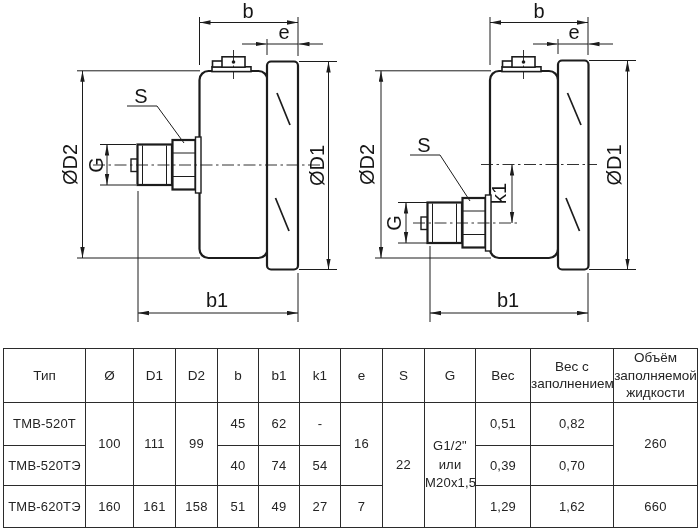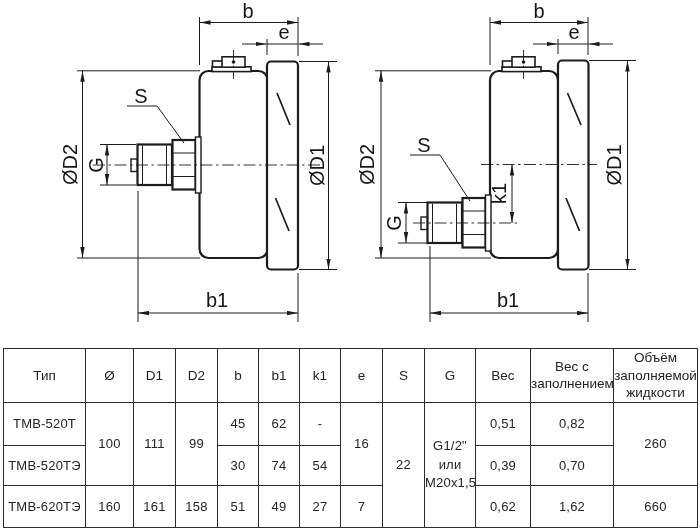--- a/index.html
+++ b/index.html
@@ -259,35 +259,35 @@
       <td rowspan="3">22</td>
       <td rowspan="3" class="g-cell">G1/2"
 или
 M20x1,5</td>
       <td>0,51</td>
       <td>0,82</td>
       <td rowspan="2">260</td>
     </tr>
     <tr class="r2">
       <td>ТМВ-520ТЭ</td>
-      <td>30</td>
+      <td>40</td>
       <td>74</td>
       <td>54</td>
       <td>0,39</td>
       <td>0,70</td>
     </tr>
     <tr class="r3">
       <td>ТМВ-620ТЭ</td>
       <td>160</td>
       <td>161</td>
       <td>158</td>
       <td>51</td>
       <td>49</td>
       <td>27</td>
       <td>7</td>
-      <td>0,62</td>
+      <td>1,29</td>
       <td>1,62</td>
       <td>660</td>
     </tr>
   </tbody>
 </table>
 
 </div>
 
 </body></html>

